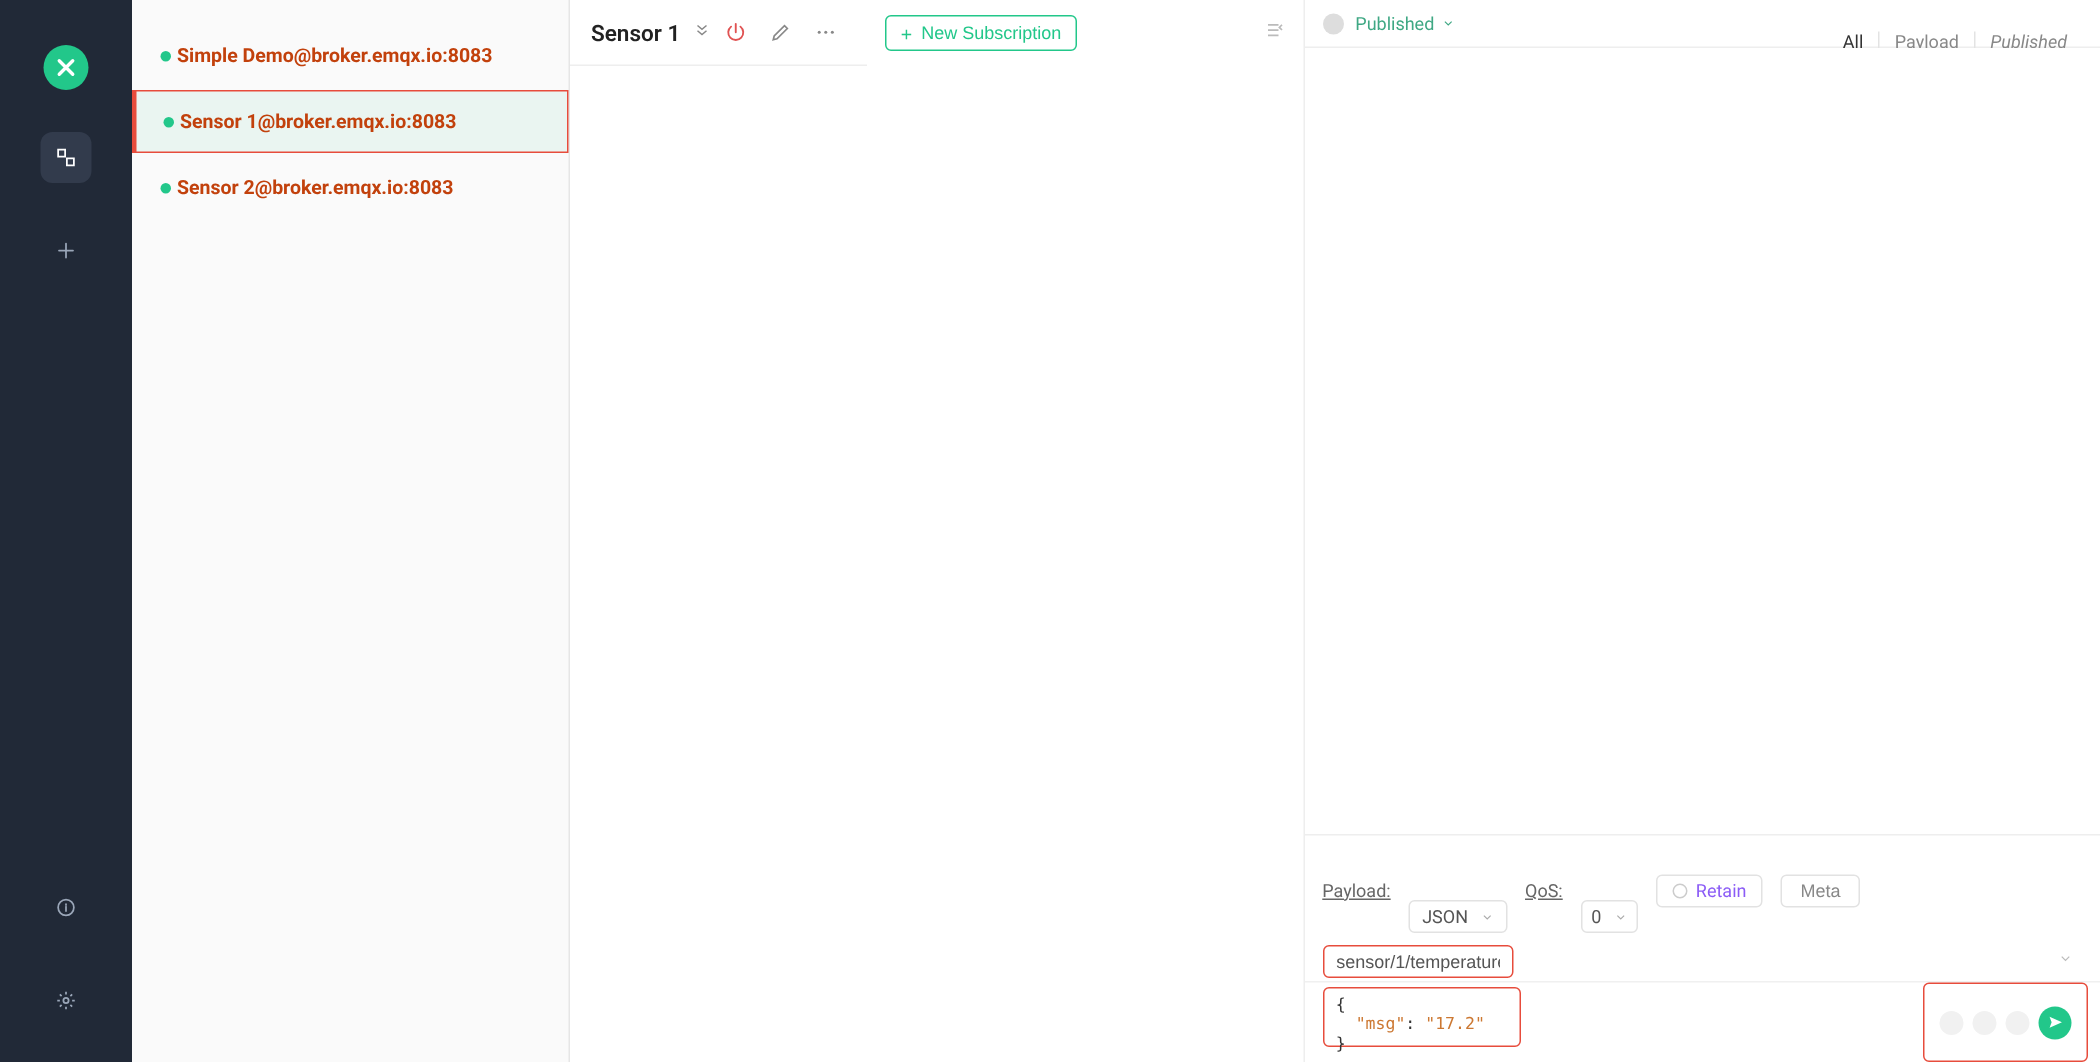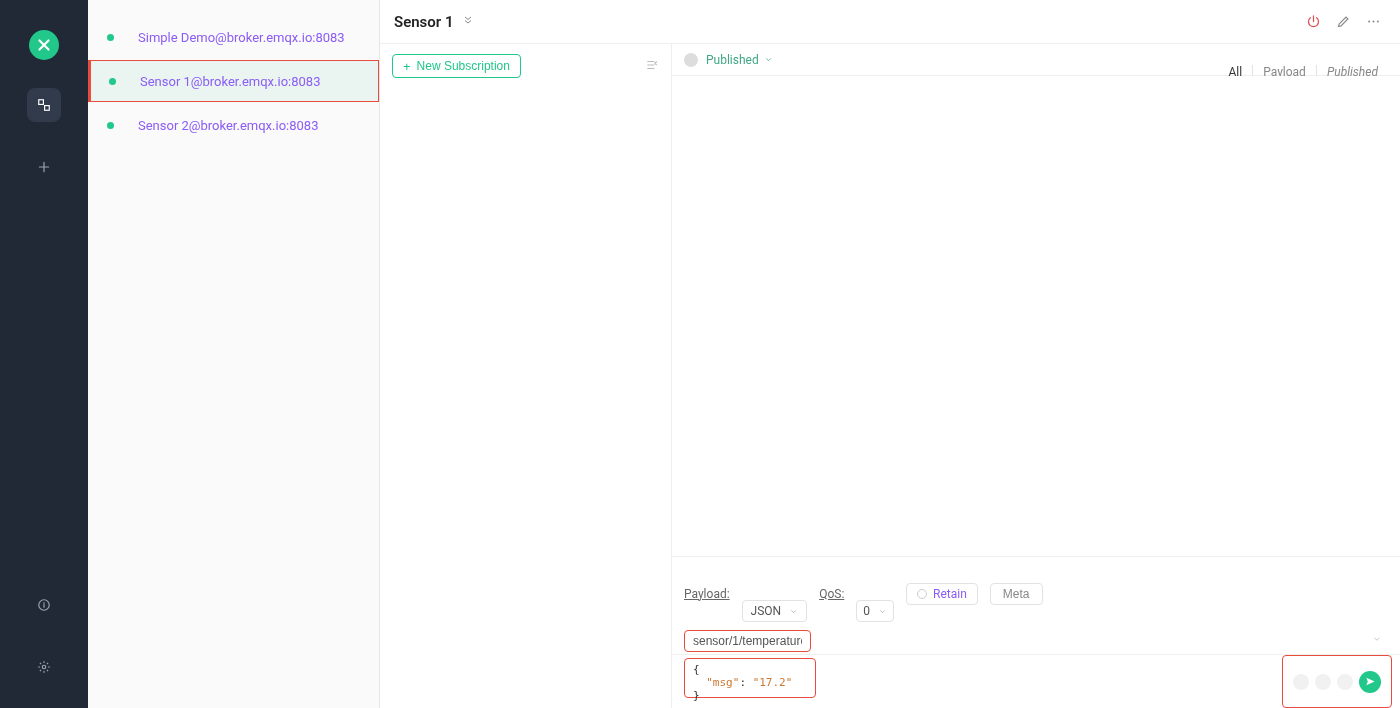--- a/index.html
+++ b/index.html
@@ -11,26 +11,26 @@
   .rail-logo { width: 30px; height: 30px; border-radius: 50%; background: #22c78a; display: flex; align-items: center; justify-content: center; }
   .rail-logo svg { width: 18px; height: 18px; }
   .rail-btn { width: 34px; height: 34px; border-radius: 8px; display: flex; align-items: center; justify-content: center; color: #9aa6b8; cursor: pointer; }
   .rail-btn.active { background: #323b4c; color: #fff; }
   .rail-btn svg { width: 14px; height: 14px; }
   .rail-spacer { flex: 1; }
 
   
   .sidebar { width: 292px; background: #fafafa; border-right: 1px solid #e6e6e6; padding-top: 14px; }
   .sidebar h1 { font-size: 16px; font-weight: 600; padding: 4px 14px 18px; color: #222; }
-  .conn-item { display: flex; align-items: center; gap: 24px; height: 42px; padding: 0 18px; font-size: 13px; color: #8b5cf6; cursor: pointer; border: 1px solid transparent; margin: 2px 0; }
+  .conn-item { display: flex; align-items: center; gap: 4px; height: 42px; padding: 0 18px; font-size: 13px; color: #c2410c; cursor: pointer; border: 1px solid transparent; margin: 2px 0; font-weight: bold; }
   .conn-item.selected { background: #eaf5f1; border: 1px solid #e74c3c; border-left: 3px solid #e74c3c; }
   .dot { width: 7px; height: 7px; border-radius: 50%; background: #22c78a; flex-shrink: 0; }
 
   
-  .main { flex: 1; display: flex; flex-direction: column; }
+  .main { flex: 1; display: flex; flex-direction: row; }
   .topbar { display: flex; align-items: center; height: 44px; padding: 0 14px; border-bottom: 1px solid #eee; }
   .topbar-title { font-size: 15px; font-weight: 600; color: #222; margin-right: 8px; }
   .chev { color: #888; font-size: 11px; }
   .topbar-spacer { flex: 1; }
   .top-ico { width: 26px; height: 26px; display: flex; align-items: center; justify-content: center; color: #888; cursor: pointer; margin-left: 4px; }
   .top-ico.danger { color: #e05252; }
   .top-ico svg { width: 15px; height: 15px; }
 
   .workspace { flex: 1; display: flex; min-height: 0; }
 

